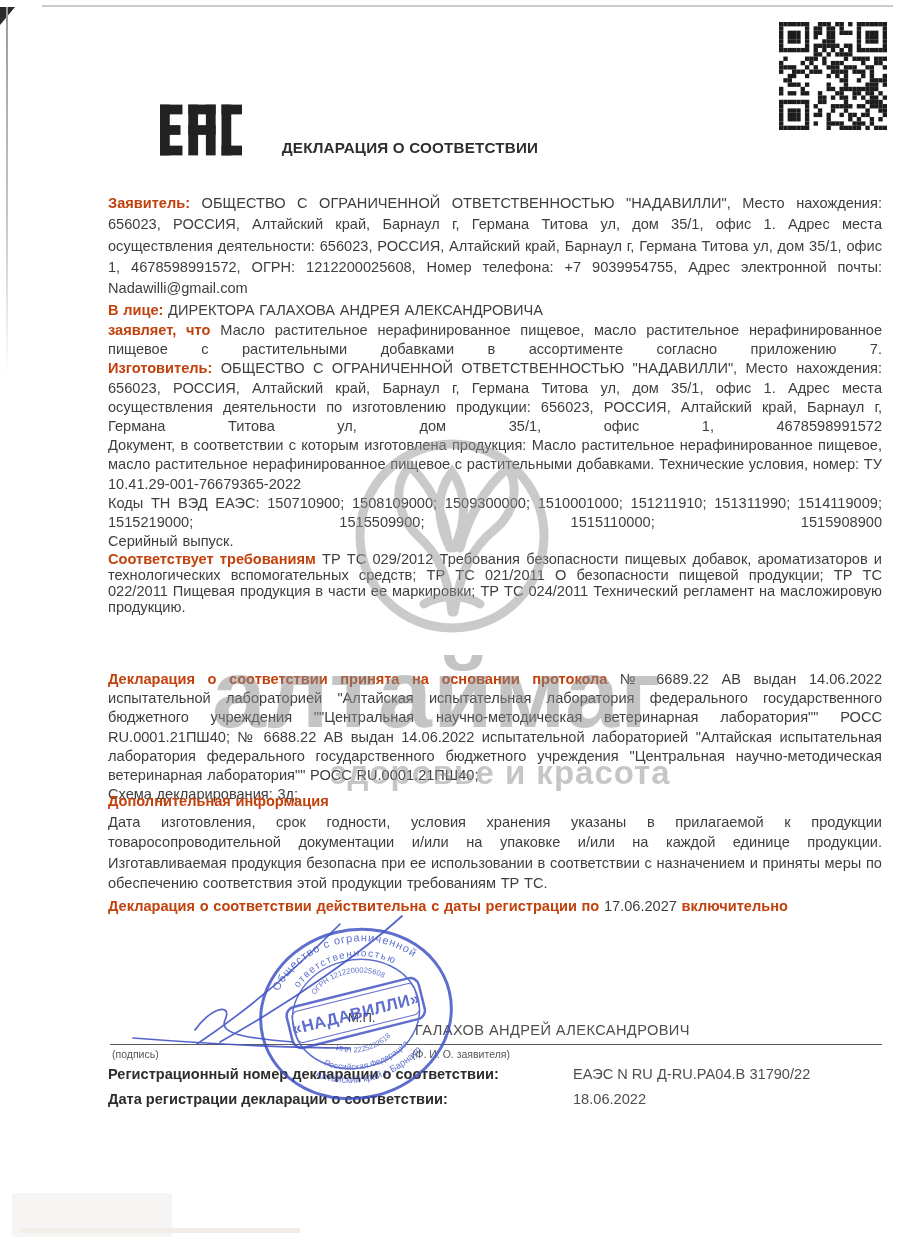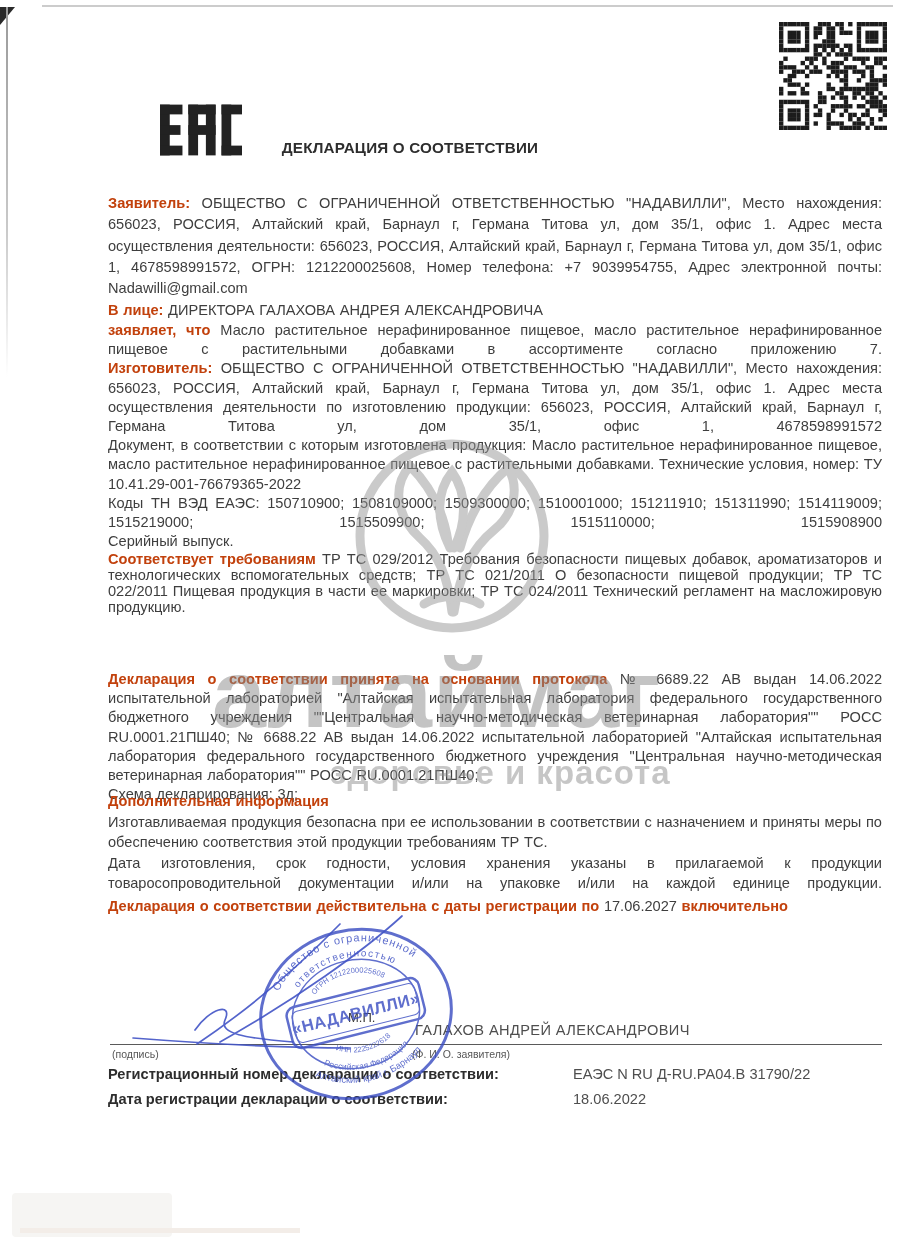--- a/index.html
+++ b/index.html
@@ -430,22 +430,22 @@
     <p class="doc" style="line-height:16px"><span class="b">Соответствует требованиям </span><span>ТР ТС 029/2012 Требования безопасности пищевых добавок, ароматизаторов и технологических вспомогательных средств; ТР ТС 021/2011 О безопасности пищевой продукции; ТР ТС 022/2011 Пищевая продукция в части ее маркировки; ТР ТС 024/2011 Технический регламент на масложировую продукцию.</span></p>
   </div>
 
   <div class="blk tight" style="top:670px">
     <p class="doc"><span class="b">Декларация о соответствии принята на основании протокола </span><span>№ 6689.22 АВ выдан 14.06.2022 испытательной лабораторией "Алтайская испытательная лаборатория федерального государственного бюджетного учреждения ""Центральная научно-методическая ветеринарная лаборатория"" РОСС RU.0001.21ПШ40; № 6688.22 АВ выдан 14.06.2022 испытательной лабораторией "Алтайская испытательная лаборатория федерального государственного бюджетного учреждения "Центральная научно-методическая ветеринарная лаборатория"" РОСС RU.0001.21ПШ40;</span></p>
     <p class="doc"><span>Схема декларирования: 3д;</span></p>
   </div>
 
   <div class="blk" style="top:791px">
     <p class="doc" style="line-height:21px"><span class="b">Дополнительная информация</span></p>
+    <p class="doc jlast" style="line-height:20.4px"><span>Дата изготовления, срок годности, условия хранения указаны в прилагаемой к продукции товаросопроводительной документации и/или на упаковке и/или на каждой единице продукции.</span></p>
     <p class="doc" style="line-height:20.4px"><span>Изготавливаемая продукция безопасна при ее использовании в соответствии с назначением и приняты меры по обеспечению соответствия этой продукции требованиям ТР ТС.</span></p>
-    <p class="doc jlast" style="line-height:20.4px"><span>Дата изготовления, срок годности, условия хранения указаны в прилагаемой к продукции товаросопроводительной документации и/или на упаковке и/или на каждой единице продукции.</span></p>
   </div>
 
   <div class="blk" style="top:896px">
     <p class="doc"><span class="b">Декларация о соответствии действительна с даты регистрации по </span><span>17.06.2027</span><span class="b"> включительно</span></p>
   </div>
 
   <div class="sig-line1"></div>
   <div class="sig-line2"></div>
   <div class="lbl-small" style="left:112px;top:1048px">(подпись)</div>
   <div class="lbl-small" style="left:412px;top:1048px">(Ф. И. О. заявителя)</div>

